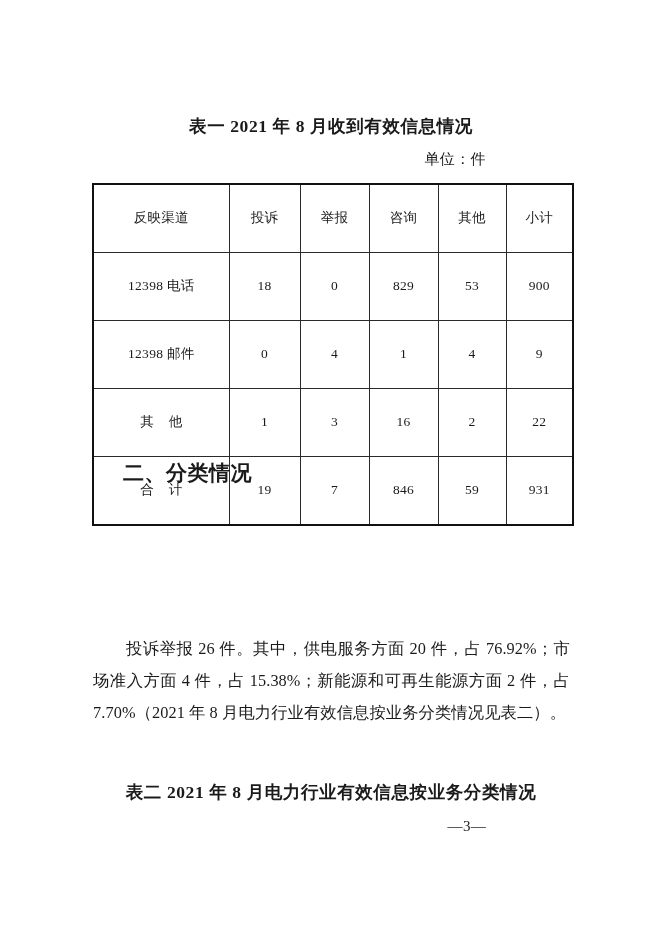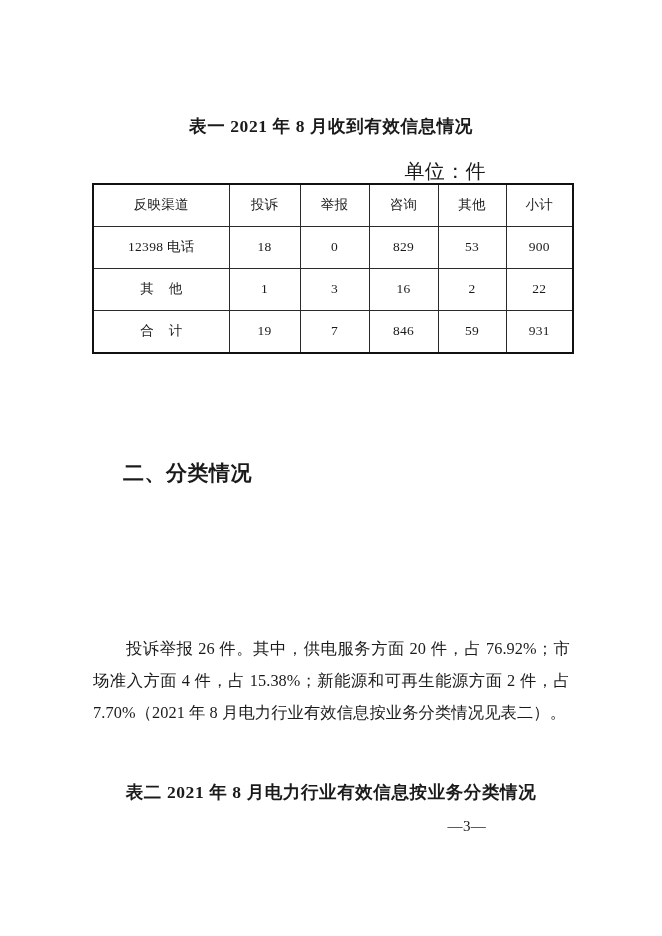--- a/index.html
+++ b/index.html
@@ -33,43 +33,43 @@
     font-weight: bold;
     letter-spacing: 0.6px;
     white-space: nowrap;
   }
   #tbl1-title { top: 114px; }
 
   
   .unit-caption {
     position: absolute;
     right: 92px;
-    top: 158px;
-    font-size: 20px;
+    top: 150px;
+    font-size: 15px;
     letter-spacing: 0.4px;
   }
 
   
   .data-table {
     position: absolute;
     left: 92px;
     top: 183px;
     width: 480px;
     border-collapse: collapse;
     table-layout: fixed;
     border: 2.2px solid #111;
   }
   .data-table td {
     border: 1px solid #2a2a2a;
     height: 33px;
     text-align: center;
     vertical-align: middle;
     font-size: 13.5px;
     letter-spacing: 0.3px;
-    padding: 4px;
+    padding: 17px;
     line-height: 1.1;
   }
   .data-table col.c0 { width: 136px; }
   .data-table col.c1 { width: 71px; }
   .data-table col.c2 { width: 69px; }
   .data-table col.c3 { width: 69px; }
   .data-table col.c4 { width: 68px; }
   .data-table col.c5 { width: 67px; }
   
   .wide-label {
@@ -145,20 +145,28 @@
       <tr>
         <td>12398 电话</td>
         <td>18</td>
         <td>0</td>
         <td>829</td>
         <td>53</td>
         <td>900</td>
       </tr>
 
 
+      <tr>
+        <td>12398 邮件</td>
+        <td>0</td>
+        <td>4</td>
+        <td>1</td>
+        <td>4</td>
+        <td>9</td>
+      </tr>
 
       <tr>
         <td><span class="wide-label">其他</span></td>
         <td>1</td>
         <td>3</td>
         <td>16</td>
         <td>2</td>
         <td>22</td>
       </tr>
 

